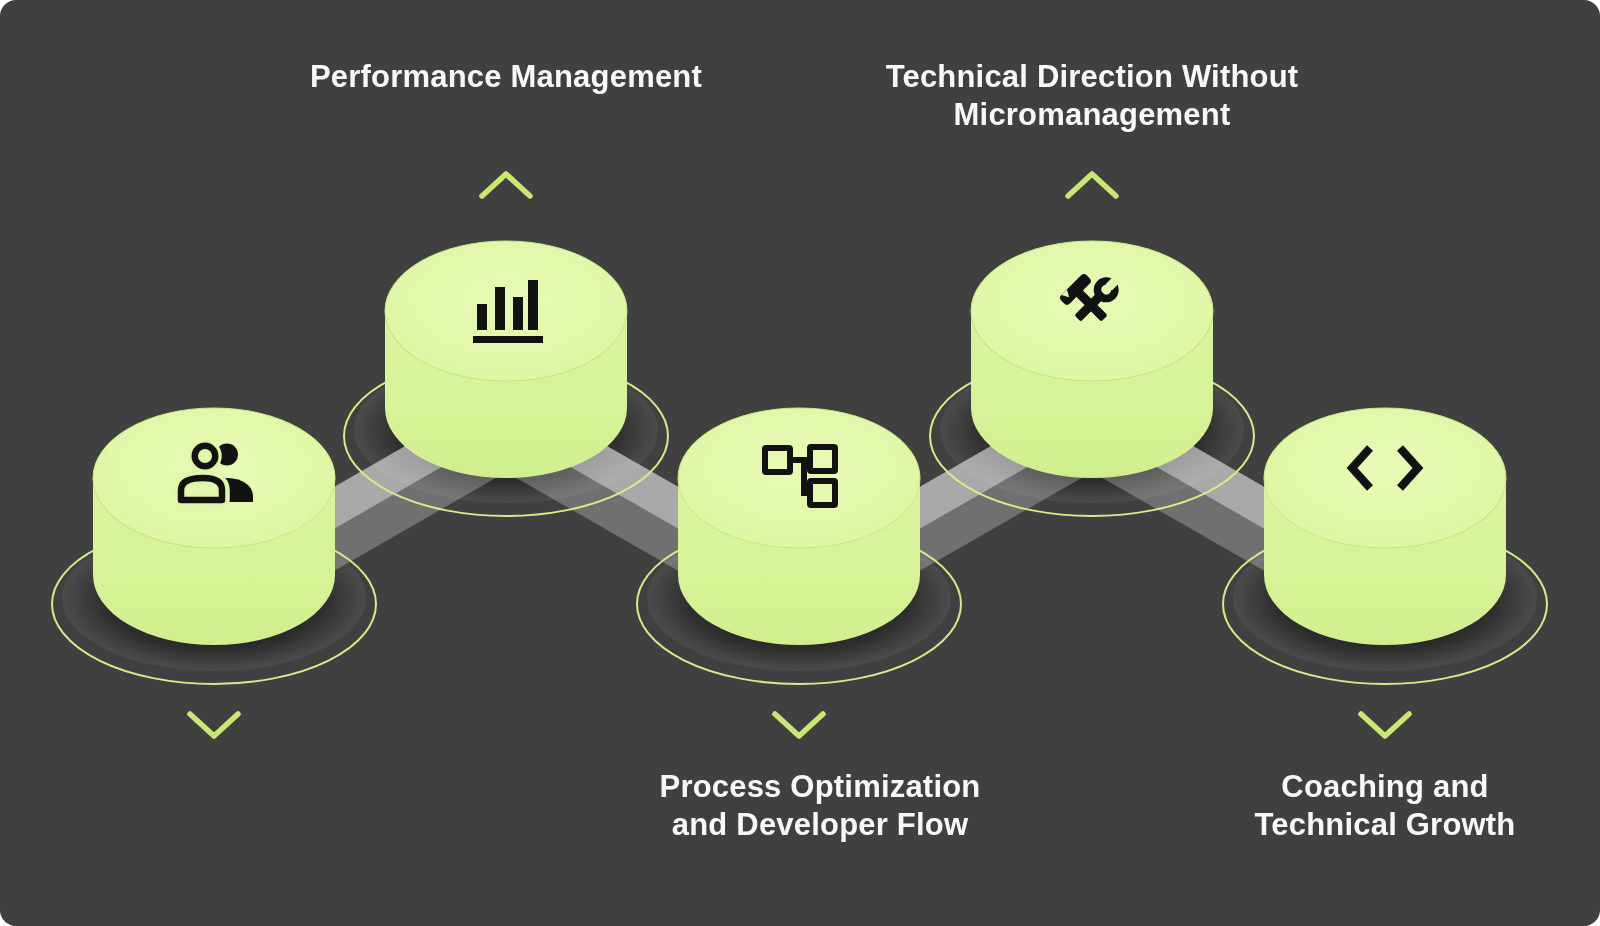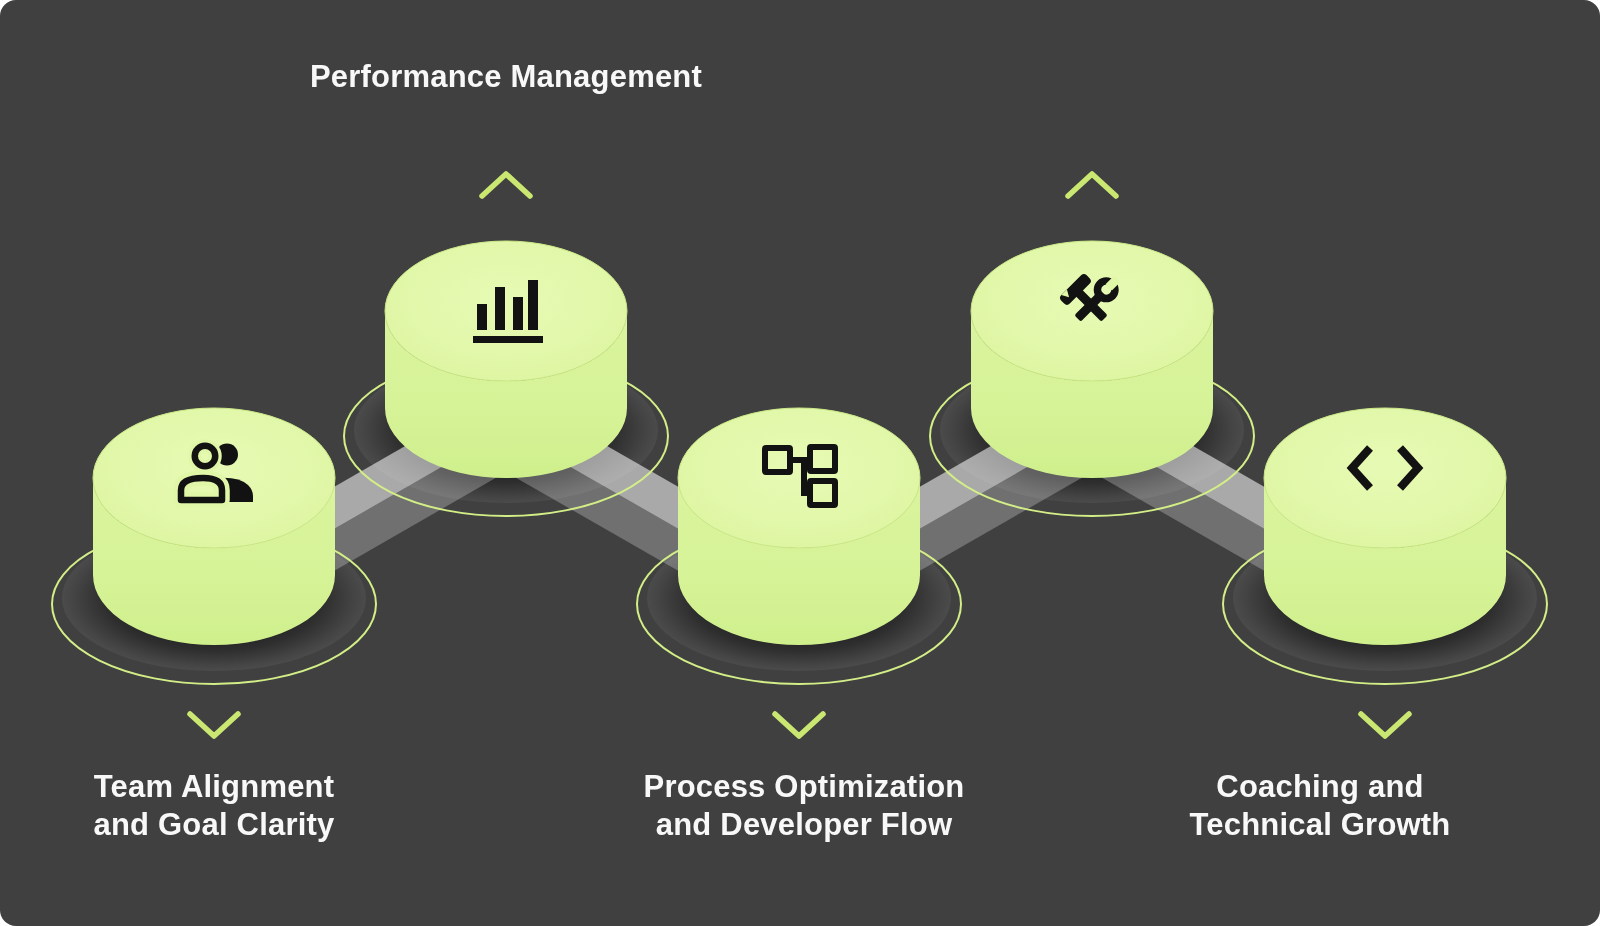--- a/index.html
+++ b/index.html
@@ -146,28 +146,26 @@
       <polyline points="4,5 28,27 52,5" fill="none" stroke="#cae871" stroke-width="5.5" stroke-linecap="round" stroke-linejoin="round"></polyline>
     </svg>
     <svg class="chevron" style="left:1357px;top:709px;" width="56" height="32">
       <polyline points="4,5 28,27 52,5" fill="none" stroke="#cae871" stroke-width="5.5" stroke-linecap="round" stroke-linejoin="round"></polyline>
     </svg>
 
     <div class="step-label" style="left:226px;top:58px;width:560px;">
       <span class="line">Performance Management</span>
     </div>
     <div class="step-label" style="left:812px;top:58px;width:560px;">
+      <span class="line">Technical Direction Without</span>
+      <span class="line">Micromanagement</span>
     </div>
-    <div class="step-label" style="left:4px;top:768px;width:420px;">
-      <span class="line">Team Alignment</span>
-      <span class="line">and Goal Clarity</span>
-    </div>
-    <div class="step-label" style="left:594px;top:768px;width:420px;">
+    <div class="step-label" style="left:610px;top:768px;width:420px;">
       <span class="line">Process Optimization</span>
       <span class="line">and Developer Flow</span>
     </div>
-    <div class="step-label" style="left:1110px;top:768px;width:420px;">
+    <div class="step-label" style="left:1175px;top:768px;width:420px;">
       <span class="line">Coaching and</span>
       <span class="line">Technical Growth</span>
     </div>
 
   </div>
 </div>
 
 </body></html>

